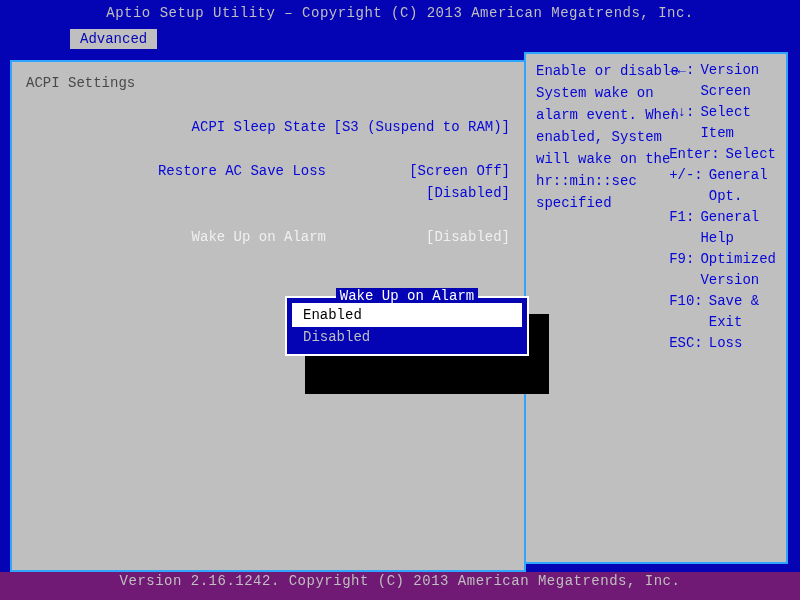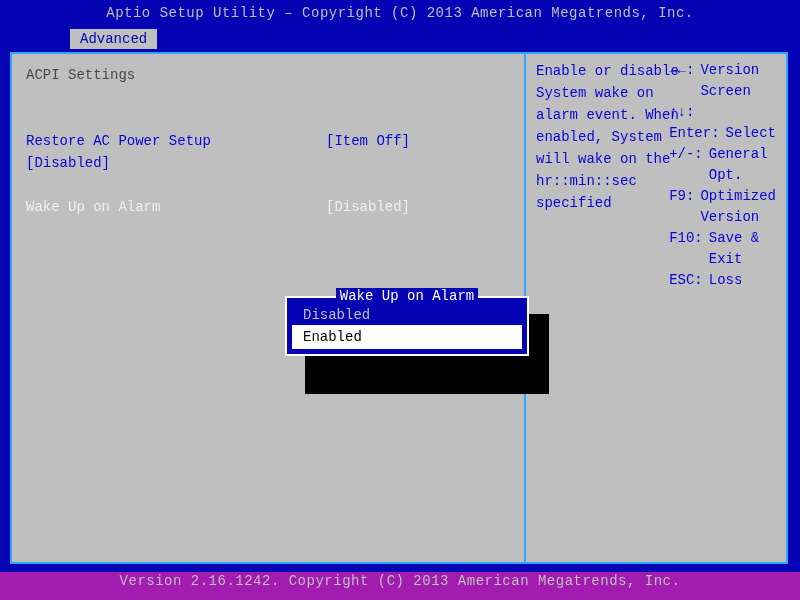--- a/index.html
+++ b/index.html
@@ -40,26 +40,27 @@
   .panel-area {
     position: relative;
     width: 100%;
     height: 520px;
     background: #0404b4;
     padding: 0 10px 10px 10px;
   }
   .main-frame {
     position: absolute;
     left: 10px;
-    top: 0;
+    top: 8px;
     width: 516px;
     height: 512px;
     border: 2px solid #2fa5ff;
     background: #bfbfbf;
     padding: 10px 14px;
+    text-align: right;
   }
   .side-frame {
     position: absolute;
     left: 524px;
     top: 0;
     width: 264px;
     height: 512px;
     border: 2px solid #2fa5ff;
     background: #bfbfbf;
     padding: 6px 10px;
@@ -87,21 +88,21 @@
     margin: 6px -10px;
   }
   .help-keys {
     color: #0606d8;
     line-height: 21px;
   }
   .key-row { display: flex; gap: 6px; }
   .footer {
     width: 100%;
     height: 28px;
-    background: #a21caf;
+    background: #701a75;
     color: #bfbfbf;
     text-align: center;
     line-height: 18px;
     letter-spacing: 0.5px;
   }
   
   .popup {
     position: absolute;
     left: 285px;
     top: 244px;
@@ -152,25 +153,29 @@
 <div class="tab-row">
   <div class="tab">Advanced</div>
 </div>
 
 <div class="panel-area">
 
   <div class="main-frame">
     <div class="row gray">ACPI Settings</div>
     <div class="spacer"></div>
 
+    <div class="row blue">
+      <span class="rlabel">ACPI Sleep State</span>
+      <span class="rvalue">[S3 (Suspend to RAM)]</span>
+    </div>
     <div class="spacer"></div>
 
     <div class="row blue">
-      <span class="rlabel">Restore AC Power Setup</span>
-      <span class="rvalue">[Item Off]</span>
+      <span class="rlabel">Restore AC Save Loss</span>
+      <span class="rvalue">[Screen Off]</span>
     </div>
 
     <div class="row blue">
       <span class="rvalue">[Disabled]</span>
     </div>
     <div class="spacer"></div>
 
     <div class="row white">
       <span class="rlabel">Wake Up on Alarm</span>
       <span class="rvalue">[Disabled]</span>
@@ -181,48 +186,53 @@
     <div class="help-text">Enable or disable System wake on alarm event. When enabled, System will wake on the hr::min::sec specified</div>
     <div style="flex:1"></div>
     <hr class="help-divider">
     <div class="help-keys">
       <div class="key-row">
           <span>→←:</span>
           <span>Version Screen</span>
         </div>
       <div class="key-row">
           <span>↑↓:</span>
+          <span>Select Item</span>
         </div>
       <div class="key-row">
           <span>Enter:</span>
           <span>Select</span>
         </div>
       <div class="key-row">
           <span>+/-:</span>
           <span>General Opt.</span>
+        </div>
+      <div class="key-row">
+          <span>F1:</span>
+          <span>General Help</span>
         </div>
       <div class="key-row">
           <span>F9:</span>
           <span>Optimized Version</span>
         </div>
       <div class="key-row">
           <span>F10:</span>
           <span>Save &amp; Exit</span>
         </div>
       <div class="key-row">
           <span>ESC:</span>
           <span>Loss</span>
         </div>
     </div>
   </div>
 
   <div class="popup-shadow"></div>
   <div class="popup">
     <div class="popup-title-wrap"><span class="popup-title"> Wake Up on Alarm </span></div>
     <div class="popup-body">
+      <div class="popup-opt selected">Enabled</div>
       <div class="popup-opt">Disabled</div>
-      <div class="popup-opt selected">Enabled</div>
     </div>
   </div>
 
 </div>
 
 <div class="footer">Version 2.16.1242. Copyright (C) 2013 American Megatrends, Inc.</div>
 
 </body></html>

